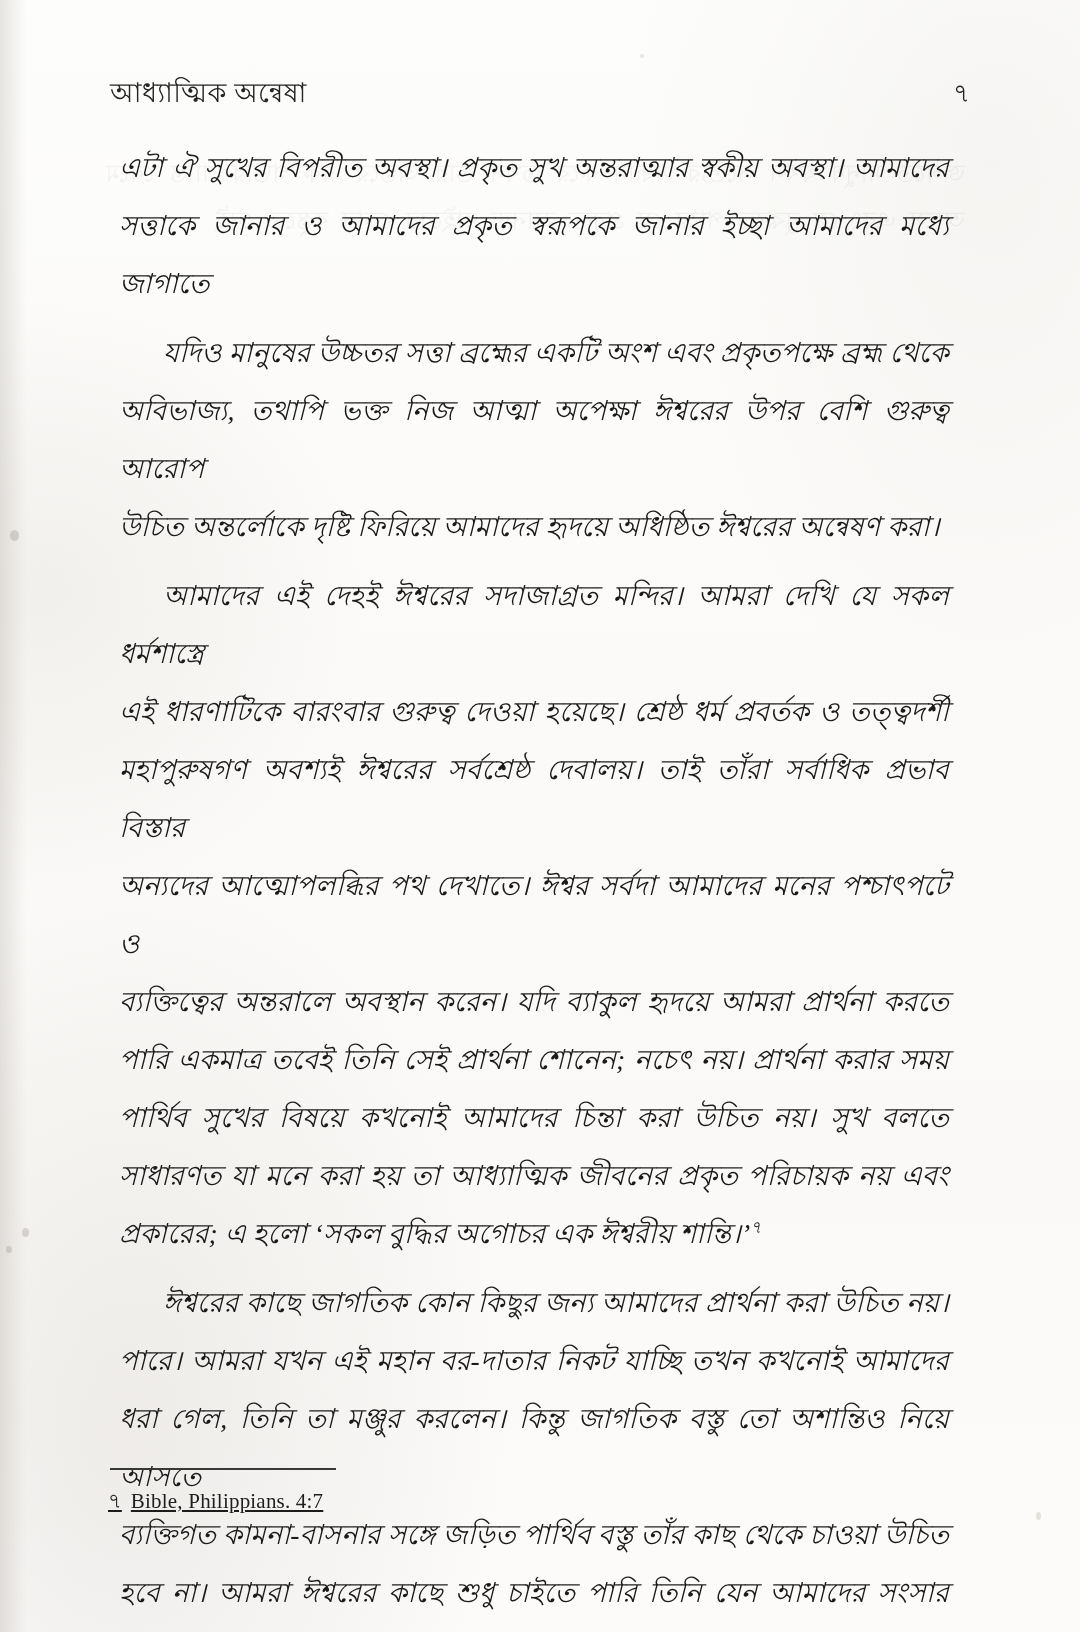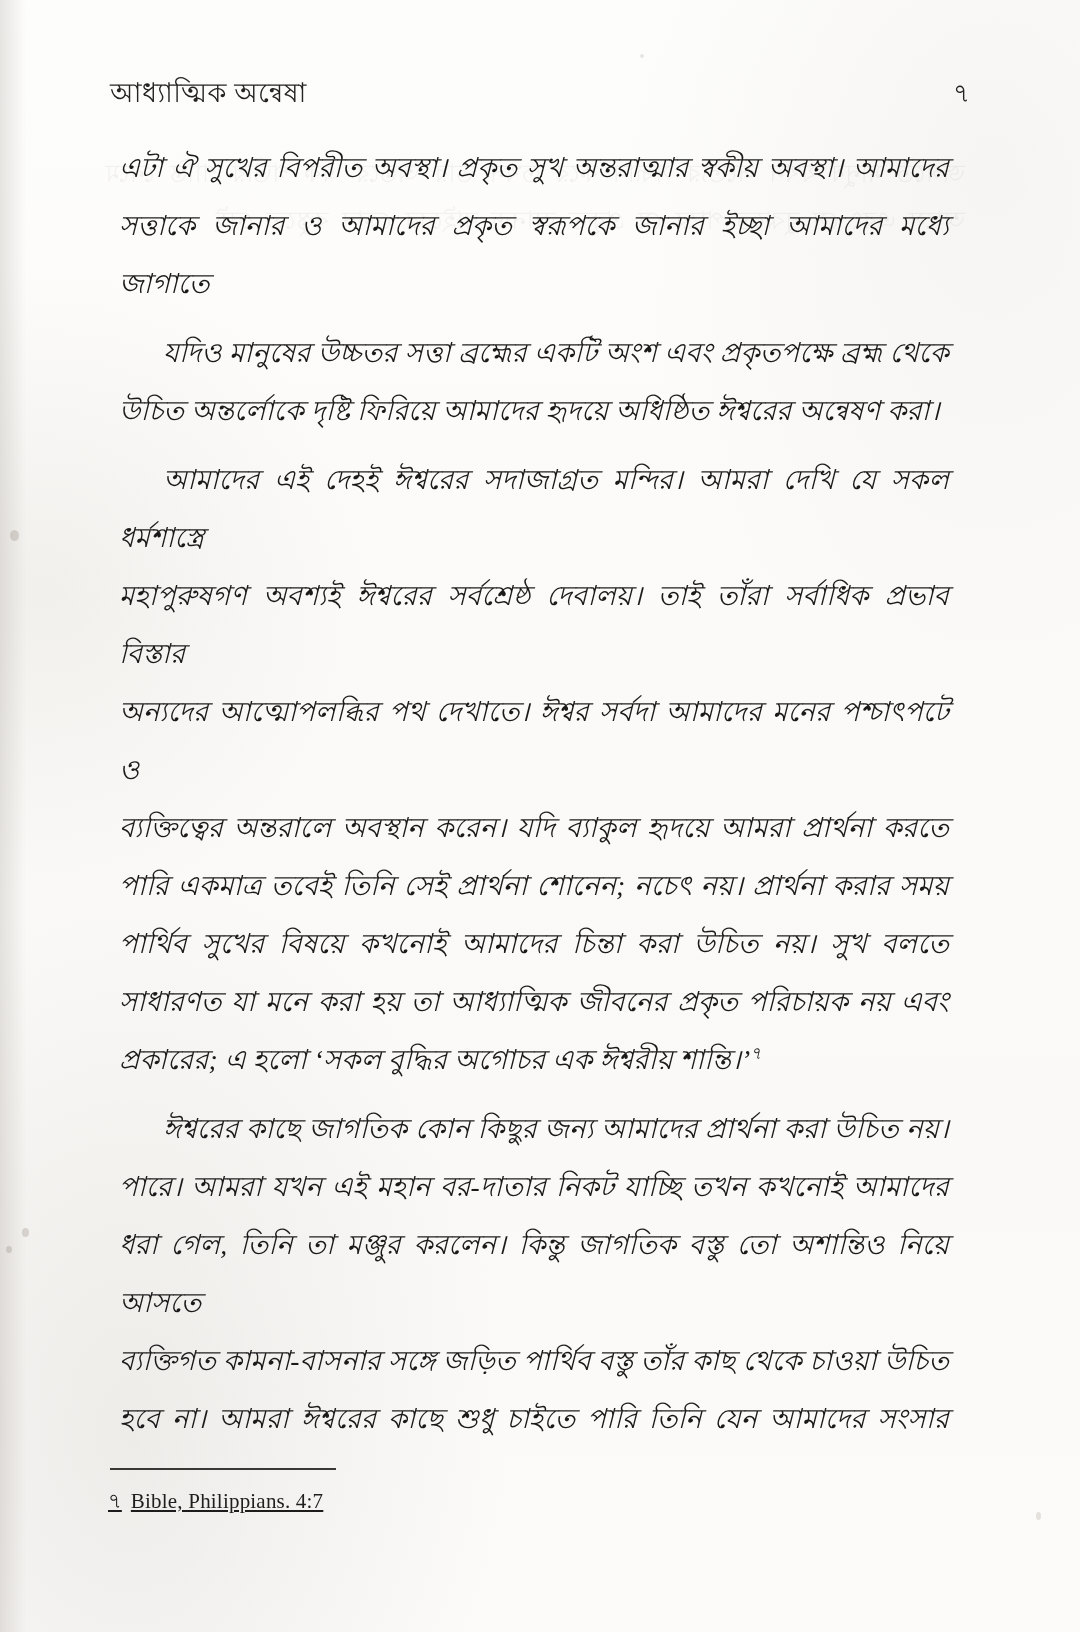--- a/index.html
+++ b/index.html
@@ -183,25 +183,27 @@
 
     <div class="body-block">
 
       <p class="para">
         <span class="line">এটা ঐ সুখের বিপরীত অবস্থা। প্রকৃত সুখ অন্তরাত্মার স্বকীয় অবস্থা। আমাদের</span>
         <span class="line">সত্তাকে জানার ও আমাদের প্রকৃত স্বরূপকে জানার ইচ্ছা আমাদের মধ্যে জাগাতে</span>
       </p>
 
       <p class="para">
         <span class="line first-indent">যদিও মানুষের উচ্চতর সত্তা ব্রহ্মের একটি অংশ এবং প্রকৃতপক্ষে ব্রহ্ম থেকে</span>
+        <span class="line">অবিভাজ্য, তথাপি ভক্ত নিজ আত্মা অপেক্ষা ঈশ্বরের উপর বেশি গুরুত্ব আরোপ</span>
         <span class="line last">উচিত অন্তর্লোকে দৃষ্টি ফিরিয়ে আমাদের হৃদয়ে অধিষ্ঠিত ঈশ্বরের অন্বেষণ করা।</span>
       </p>
 
       <p class="para">
         <span class="line first-indent">আমাদের এই দেহই ঈশ্বরের সদাজাগ্রত মন্দির। আমরা দেখি যে সকল ধর্মশাস্ত্রে</span>
+        <span class="line">এই ধারণাটিকে বারংবার গুরুত্ব দেওয়া হয়েছে। শ্রেষ্ঠ ধর্ম প্রবর্তক ও তত্ত্বদর্শী</span>
         <span class="line">মহাপুরুষগণ অবশ্যই ঈশ্বরের সর্বশ্রেষ্ঠ দেবালয়। তাই তাঁরা সর্বাধিক প্রভাব বিস্তার</span>
         <span class="line">অন্যদের আত্মোপলব্ধির পথ দেখাতে। ঈশ্বর সর্বদা আমাদের মনের পশ্চাৎপটে ও</span>
         <span class="line">ব্যক্তিত্বের অন্তরালে অবস্থান করেন। যদি ব্যাকুল হৃদয়ে আমরা প্রার্থনা করতে</span>
         <span class="line">পারি একমাত্র তবেই তিনি সেই প্রার্থনা শোনেন; নচেৎ নয়। প্রার্থনা করার সময়</span>
         <span class="line">পার্থিব সুখের বিষয়ে কখনোই আমাদের চিন্তা করা উচিত নয়। সুখ বলতে</span>
         <span class="line">সাধারণত যা মনে করা হয় তা আধ্যাত্মিক জীবনের প্রকৃত পরিচায়ক নয় এবং</span>
         <span class="line last"><span>প্রকারের; এ হলো ‘সকল বুদ্ধির অগোচর এক ঈশ্বরীয় শান্তি।’</span><sup class="fn">৭</sup></span>
       </p>
 
       <p class="para">

